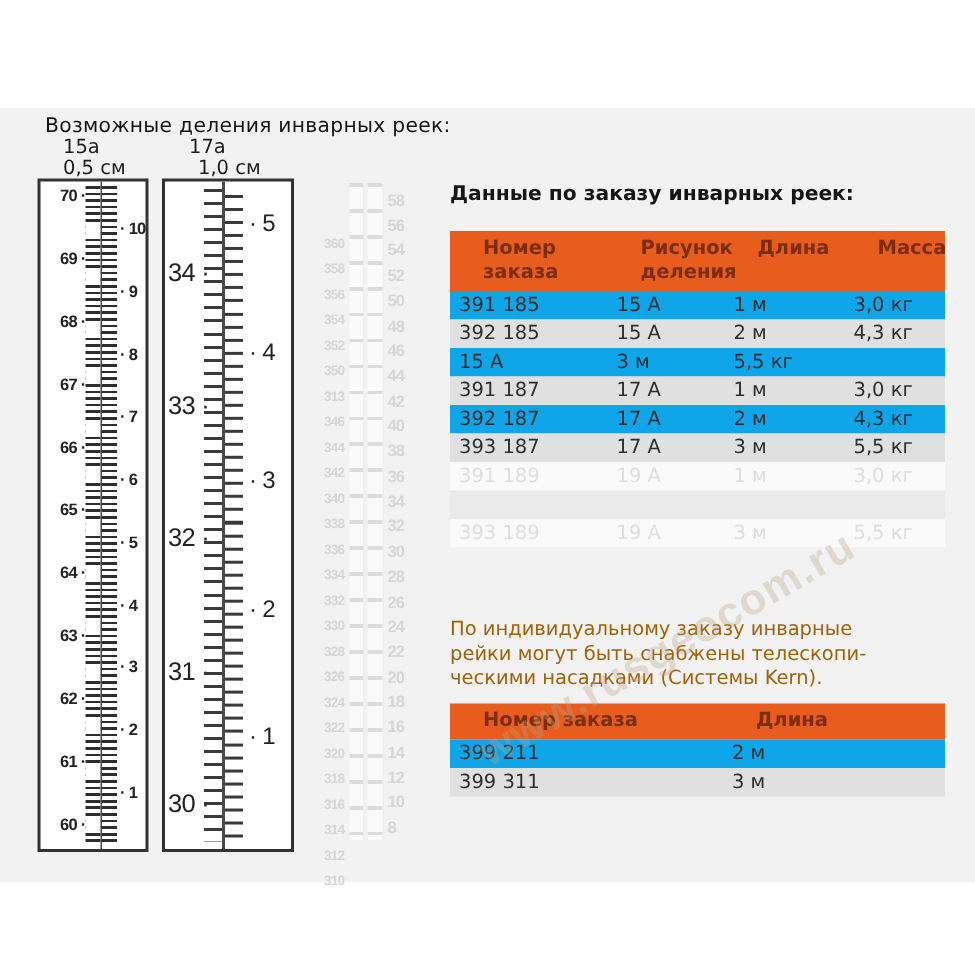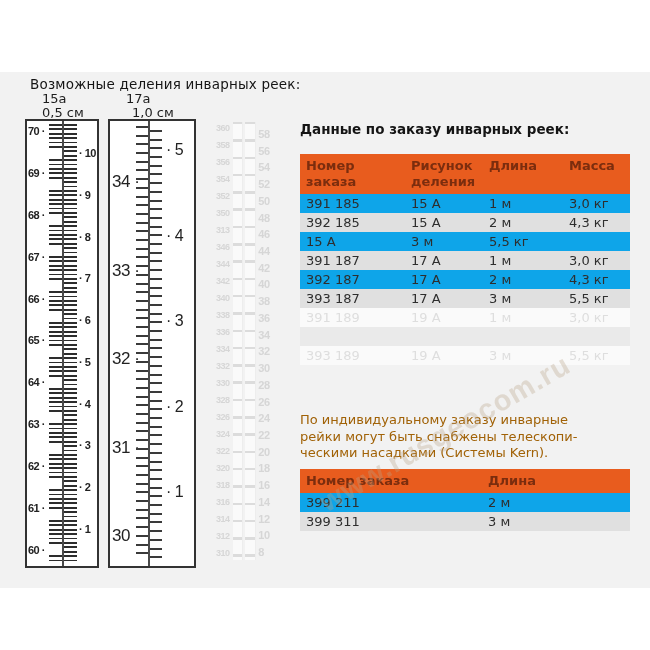--- a/index.html
+++ b/index.html
@@ -27,54 +27,54 @@
          font-family:"Liberation Sans",sans-serif;color:#222;}
   .ruler-left{left:25px;top:119px;width:74px;height:449px;}
   .ruler-mid{left:108px;top:119px;width:88px;height:449px;}
 
   .nums{display:flex;flex-direction:column;justify-content:space-between;align-items:flex-start;
         box-sizing:border-box;letter-spacing:-0.5px;}
   .nums span{display:block;line-height:1;white-space:nowrap;}
   .nums-dot-after span::after{content:" ·";}
   .nums-dot-before span::before{content:"· ";}
 
-  .rl-nums{width:22px;height:100%;padding:5px 0 10px 1px;font-size:11px;font-weight:bold;}
+  .rl-nums{width:22px;height:100%;padding:5px 0 10px 1px;font-size:11px;font-weight:bold;margin-left:12px;}
   .rl-numsR{width:20px;height:100%;padding:27px 0 31px 2px;font-size:11px;font-weight:bold;}
   .rl-t1{width:13px;height:calc(100% - 6px);margin:3px 0;
      background:
        repeating-linear-gradient(180deg, rgba(255,255,255,0) 0 24px, #ffffff 24px 33px),
        repeating-linear-gradient(180deg, #2d2d2d 0 1.8px, rgba(0,0,0,0) 1.8px 4.4px);}
   .rl-t2{width:13px;height:calc(100% - 6px);margin:3px 0;
      background:repeating-linear-gradient(180deg, #2d2d2d 0 1.8px, rgba(0,0,0,0) 1.8px 4.4px);}
   .vline{width:2px;height:100%;background:#4a4a4a;}
 
   .rm-nums{width:26px;height:100%;padding:52px 0 22px 2px;font-size:17px;}
   .rm-numsR{width:25px;height:100%;padding:21px 0 66px 4px;font-size:16px;}
   .rm-d1{width:12px;height:calc(100% - 10px);margin:5px 0;
      background:repeating-linear-gradient(180deg,#3a3a3a 0 2px,rgba(0,0,0,0) 2px 8.7px);}
   .rm-d2{width:12px;height:calc(100% - 10px);margin:5px 0;
      background:repeating-linear-gradient(180deg,#3a3a3a 0 2px,rgba(0,0,0,0) 2px 8.7px);
      background-position:0 4px;}
 
   
   .ghost{position:absolute;left:216px;top:122px;width:54px;height:438px;display:flex;
          font-family:"Liberation Sans",sans-serif;color:#d6d6d6;}
-  .g-nums{width:16px;height:100%;padding:2px 0;font-size:9px;font-weight:bold;letter-spacing:-0.5px;}
+  .g-nums{width:16px;height:100%;padding:2px 0;font-size:9px;font-weight:bold;letter-spacing:-0.5px;margin-top:34px;}
   .g-numsR{width:13px;height:100%;padding:7px 0 2px 1px;font-size:11px;font-weight:bold;letter-spacing:-0.5px;}
   .g-strip{width:10px;height:100%;margin:0 1px;background-color:#fafafa;
      background-image:repeating-linear-gradient(180deg,#dcdcdc 0 2.5px,rgba(0,0,0,0) 2.5px 17.3px);
      border-right:1px solid #ededed;}
 
   
   .order-title{left:300px;top:121px;font-size:13.5px;font-weight:bold;color:#151515;}
   .tbl{position:absolute;width:330px;font-size:13px;}
   .tbl1{left:300px;top:154px;}
   .tbl2{left:300px;top:469px;}
   .thead{display:grid;background:var(--accent_orange);color:var(--header_text);
-         font-weight:bold;line-height:16px;padding:4px 0;}
+         font-weight:bold;line-height:16px;padding:4px 16px;}
   .tbl1 .thead, .tbl1 .trow{grid-template-columns:105px 78px 80px 1fr;}
   .tbl2 .thead, .tbl2 .trow{grid-template-columns:182px 1fr;}
   .thead span{padding-left:6px;}
   .trow{display:grid;height:19px;line-height:19px;background:#0ea5e9;}
   .trow:nth-child(even){background:var(--row_alt);}
   .trow .tcell{padding-left:6px;overflow:hidden;white-space:nowrap;}
   .trow.faded{color:#dedede;background:#fafafa;}
   .trow.faded:nth-child(even){background:#eaeaea;}
 
   .note{left:300px;top:400px;font-size:13px;line-height:16.5px;color:#a16207;margin-top:12px;}

